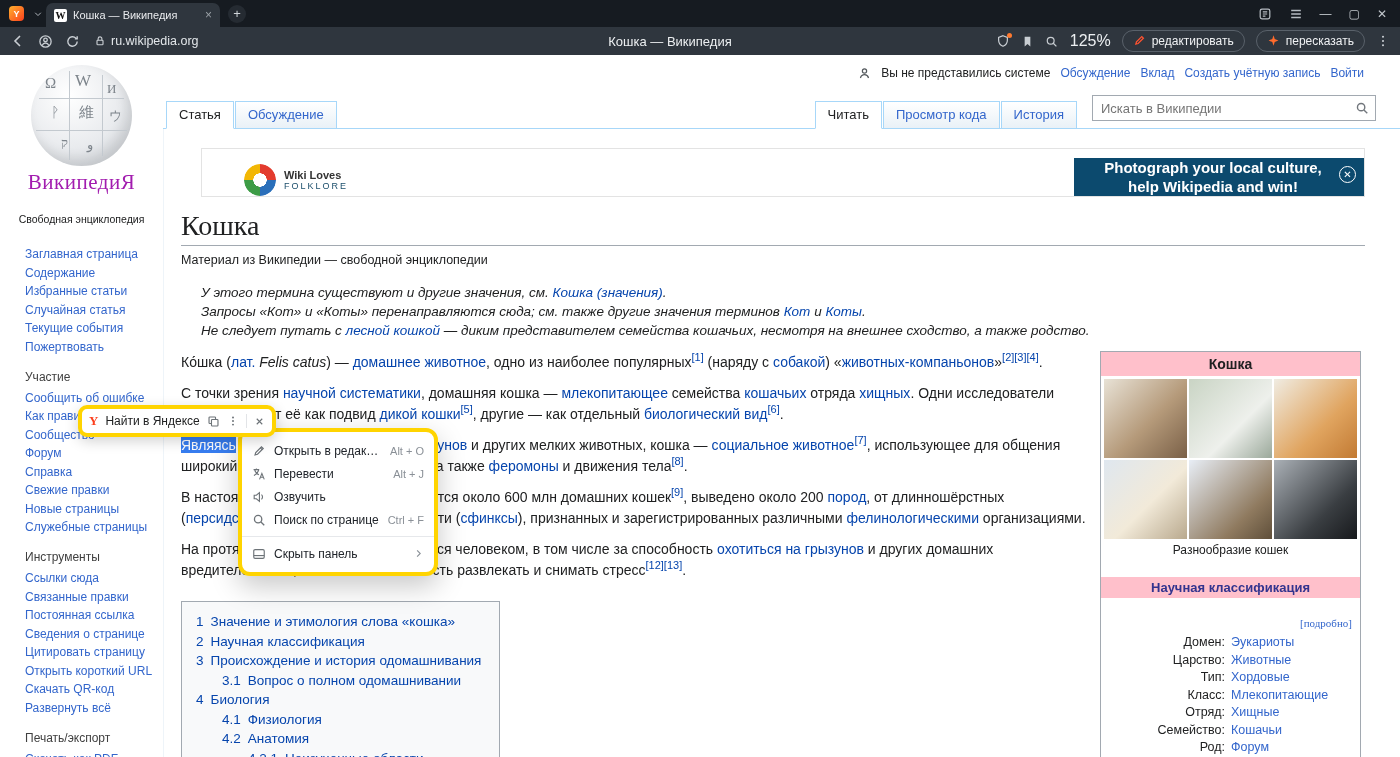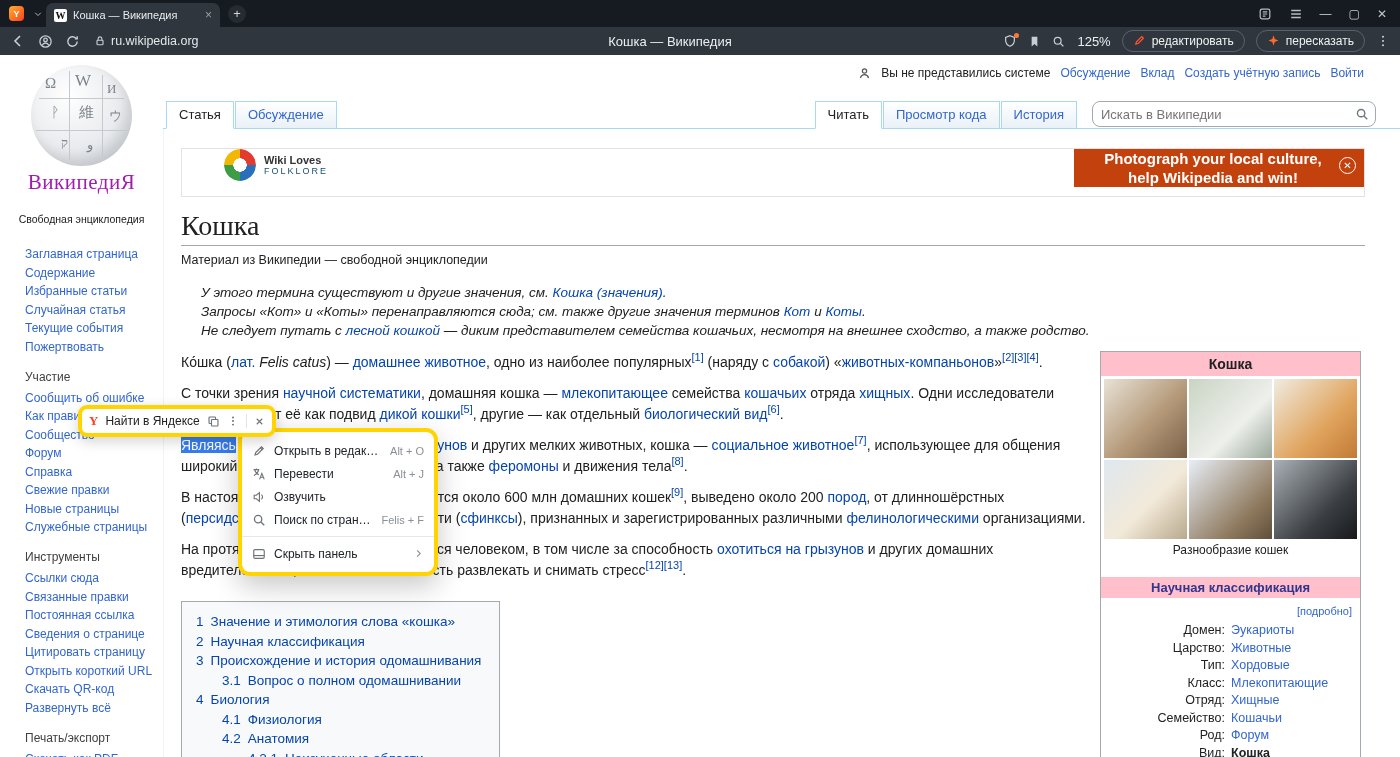--- a/index.html
+++ b/index.html
@@ -20,63 +20,63 @@
   .tb-ic{cursor:pointer;display:flex;align-items:center;color:#b6bcc2;}
   .win-glyph{font-size:12px;color:#c2c7cc;cursor:pointer;}
 
   .toolbar{position:absolute;top:27px;left:0;right:0;height:28px;background:#2f363e;display:flex;align-items:center;color:#e6e8ea;padding:0 10px;box-sizing:border-box;gap:12px;}
   .tl-ic{display:flex;align-items:center;color:#c8cdd2;cursor:pointer;}
   .urlbox{display:flex;align-items:center;gap:5px;font-size:12.5px;color:#e3e7ea;margin-left:2px;cursor:text;}
   .center-title{position:absolute;left:300px;right:360px;text-align:center;font-size:13px;color:#eceff1;pointer-events:none;white-space:nowrap;overflow:hidden;}
   .tl-right{margin-left:auto;display:flex;align-items:center;gap:11px;}
   .protect-wrap{position:relative;display:flex;}
   .protect-wrap::after{content:"";position:absolute;right:-2px;top:-1px;width:5px;height:5px;border-radius:50%;background:#ff7a30;}
-  .zoom-group{display:flex;align-items:center;gap:12px;font-size:13px;color:#eceff1;cursor:pointer;justify-content:flex-end;}
+  .zoom-group{display:flex;align-items:center;gap:12px;font-size:16px;color:#eceff1;cursor:pointer;justify-content:flex-end;}
   .pill{display:flex;align-items:flex-start;gap:6px;border:1px solid #59616a;border-radius:13px;padding:3px 10px;font-size:12px;color:#f0f2f4;cursor:pointer;white-space:nowrap;}
   .kebab-tl{cursor:pointer;display:flex;color:#c8cdd2;}
 
   
   .page{position:absolute;top:55px;left:0;right:0;bottom:0;background:#fff;overflow:hidden;}
   .page::before{content:"";position:absolute;left:163px;top:73px;bottom:0;width:1px;background:#eef4f9;}
 
   .personal{position:absolute;top:11px;right:36px;display:flex;align-items:center;gap:10px;font-size:12px;color:#202122;}
   .personal .plink{color:var(--uilink);cursor:pointer;white-space:nowrap;}
 
   .views{position:absolute;top:45px;left:163px;right:0;height:28px;border-bottom:1px solid #a7d7f9;}
   .vtabs-left{position:absolute;left:3px;bottom:-1px;display:flex;}
   .vtabs-right{position:absolute;right:24px;bottom:-1px;display:flex;align-items:flex-end;}
   .vtab{font-size:13px;padding:5px 12px 6px;border:1px solid #a7d7f9;margin-right:1px;cursor:pointer;background:linear-gradient(#ffffff,#e9f1f7);color:var(--uilink);white-space:nowrap;}
   .vtab.active{background:#fff;border-bottom:1px solid #fff;color:#202122;}
-  .searchbox{width:282px;height:24px;border:1px solid #a2a9b1;border-radius:8px;background:#fff;display:flex;align-items:center;margin-left:14px;margin-bottom:2px;}
+  .searchbox{width:282px;height:24px;border:1px solid #a2a9b1;border-radius:0;background:#fff;display:flex;align-items:center;margin-left:14px;margin-bottom:8px;}
   .searchbox input{border:0;outline:0;flex:1;font-size:13px;padding:0 8px;color:#202122;font-family:"Liberation Sans",sans-serif;background:transparent;}
   .searchbox .sic{padding:0 6px;display:flex;color:#72777d;cursor:pointer;}
 
   .sidebar{position:absolute;left:0;top:0;width:163px;bottom:0;overflow:hidden;}
   .logo-circle{width:101px;height:101px;margin:10px auto 0;border-radius:50%;position:relative;background:radial-gradient(circle at 38% 30%,#ffffff,#e9ebee 55%,#ccd1d6);box-shadow:inset -5px -7px 12px rgba(0,0,0,.10);}
   .logo-circle .ll{position:absolute;font-family:"Liberation Serif",serif;color:#7d848b;}
   .logo-line-h{position:absolute;left:8%;right:8%;top:33%;height:1px;background:#c3c9cf;}
   .logo-line-h2{position:absolute;left:5%;right:5%;top:64%;height:1px;background:#c3c9cf;}
   .logo-line-v{position:absolute;top:6%;bottom:6%;left:38%;width:1px;background:#c3c9cf;}
   .logo-line-v2{position:absolute;top:10%;bottom:10%;left:70%;width:1px;background:#c3c9cf;}
   .wordmark{font-family:"Liberation Serif",serif;font-size:21px;text-align:center;margin-top:4px;color:#a21caf;letter-spacing:.5px;}
   .tagline{font-size:10.5px;text-align:center;color:#202122;margin-top:18px;}
   .nav{padding:22px 6px 0 25px;font-size:12px;}
   .nav-item{color:var(--uilink);margin-bottom:4.5px;line-height:14px;cursor:pointer;}
   .nav-head{color:#404040;margin:16px 0 7px;}
 
   .content{position:absolute;left:181px;top:93px;width:1184px;}
 
-  .banner{height:49px;display:flex;align-items:flex-start;margin-bottom:13px;border:1px solid #e3e3e3;box-sizing:border-box;cursor:pointer;}
+  .banner{height:49px;display:flex;align-items:flex-end;margin-bottom:13px;border:1px solid #e3e3e3;box-sizing:border-box;cursor:pointer;margin-left:20px;}
   .banner-logo{width:188px;background:#fff;display:flex;align-items:center;justify-content:center;gap:8px;}
   .wlf-mark{width:32px;height:32px;border-radius:50%;background:conic-gradient(#e33b2e 0 90deg,#2a6fba 90deg 180deg,#3d9c46 180deg 270deg,#f2b705 270deg 360deg);-webkit-mask:radial-gradient(circle,transparent 29%,#000 30%);mask:radial-gradient(circle,transparent 29%,#000 30%);}
   .wlf-text1{font-size:11px;color:#333;font-weight:bold;line-height:12px;}
   .wlf-text2{font-size:9px;letter-spacing:2px;color:#1b4e6b;line-height:11px;}
   .banner-strip{flex:1;display:flex;}
   .banner-strip>div{flex:1;}
-  .banner-msg{width:250px;background:#c2410c;color:#fff;font-weight:bold;font-size:15px;line-height:19px;display:flex;align-items:center;text-align:center;padding:0 26px 0 14px;position:relative;}
+  .banner-msg{width:250px;background:#0c4a6e;color:#fff;font-weight:bold;font-size:15px;line-height:19px;display:flex;align-items:center;text-align:center;padding:0 26px 0 14px;position:relative;}
   .banner-close{position:absolute;right:8px;top:8px;width:15px;height:15px;border:1.5px solid #fff;border-radius:50%;display:flex;align-items:center;justify-content:center;font-size:10px;font-weight:normal;cursor:pointer;}
 
   h1.title{font-family:"Liberation Serif",serif;font-weight:normal;font-size:28px;line-height:32px;margin:0;padding-bottom:3px;border-bottom:1px solid #a2a9b1;color:#202122;}
   .subtitle{font-size:12.5px;color:#202122;margin-top:7px;}
   .hatnotes{margin:16px 0 12px 20px;}
   .hatnote{font-style:italic;font-size:13.5px;line-height:19px;color:#202122;margin:0;}
   .paras{width:905px;font-size:14px;line-height:21px;color:#202122;}
   .paras p{margin:0 0 10px;}
   .wlink{color:var(--link);text-decoration:none;cursor:pointer;}
   .seg-b{font-weight:normal;}
@@ -90,21 +90,21 @@
   .lvl2{margin-left:26px;}
   .lvl3{margin-left:52px;}
 
   
   .infobox{position:absolute;left:919px;top:203px;width:261px;background:#fff;border:1px solid #a2a9b1;font-size:12.5px;color:#202122;box-sizing:border-box;}
   .ib-header{background:var(--pink);font-weight:bold;text-align:center;font-size:14px;padding:4px 2px;}
   .collage{display:grid;grid-template-columns:repeat(3,1fr);gap:2px;padding:3px;}
   .collage>div{height:79px;cursor:pointer;}
   .ib-caption{font-size:12px;text-align:center;padding:1px 0 20px;}
   .ib-sci{background:var(--pink);text-align:center;font-weight:bold;font-size:13px;padding:3px 2px;color:#33348e;cursor:pointer;}
-  .ib-details{text-align:right;font-size:11px;padding:7px 8px 3px;}
+  .ib-details{text-align:right;font-size:11px;padding:19px 8px 3px;font-family:Liberation Serif, serif;}
   .ib-details span{color:var(--uilink);cursor:pointer;}
   .tax{display:grid;grid-template-columns:118px 1fr;column-gap:6px;padding:2px 6px 6px;line-height:17.5px;}
   .tax .lab{text-align:right;}
   .tax .val a{color:var(--uilink);text-decoration:none;cursor:pointer;}
   .tax .val.bold{font-weight:bold;}
   .ib-intl{background:var(--pink);font-weight:bold;font-size:12.5px;text-align:center;padding:4px 4px;}
 
   
   .find-popup{position:absolute;left:78px;top:405px;z-index:40;border:4px solid var(--hl);border-radius:9px;background:#fff;display:flex;align-items:center;height:24px;padding:0 7px;gap:7px;box-shadow:0 4px 14px rgba(0,0,0,.18);}
   .fp-y{color:#fc3f1d;font-weight:bold;font-size:13px;font-family:"Liberation Serif",serif;}
@@ -449,21 +449,21 @@
           <span class="menu-shortcut"></span>
         </div>
         <div class="menu-item">
           <span class="mi">
             <svg width="14" height="14" viewBox="0 0 16 16" fill="none" stroke="currentColor" stroke-width="1.5">
               <circle cx="7" cy="7" r="4.2"></circle>
               <path d="M10.2 10.2L14 14"></path>
             </svg>
           </span>
           <span class="menu-label">Поиск по странице</span>
-          <span class="menu-shortcut">Felis + F</span>
+          <span class="menu-shortcut">Ctrl + F</span>
         </div>
         <div class="menu-sep"></div>
         <div class="menu-item">
           <span class="mi">
             <svg width="14" height="14" viewBox="0 0 16 16" fill="none" stroke="currentColor" stroke-width="1.3">
               <rect x="2" y="3" width="12" height="10" rx="1.5"></rect>
               <path d="M2 9.8h12"></path>
             </svg>
           </span>
           <span class="menu-label">Скрыть панель</span>

